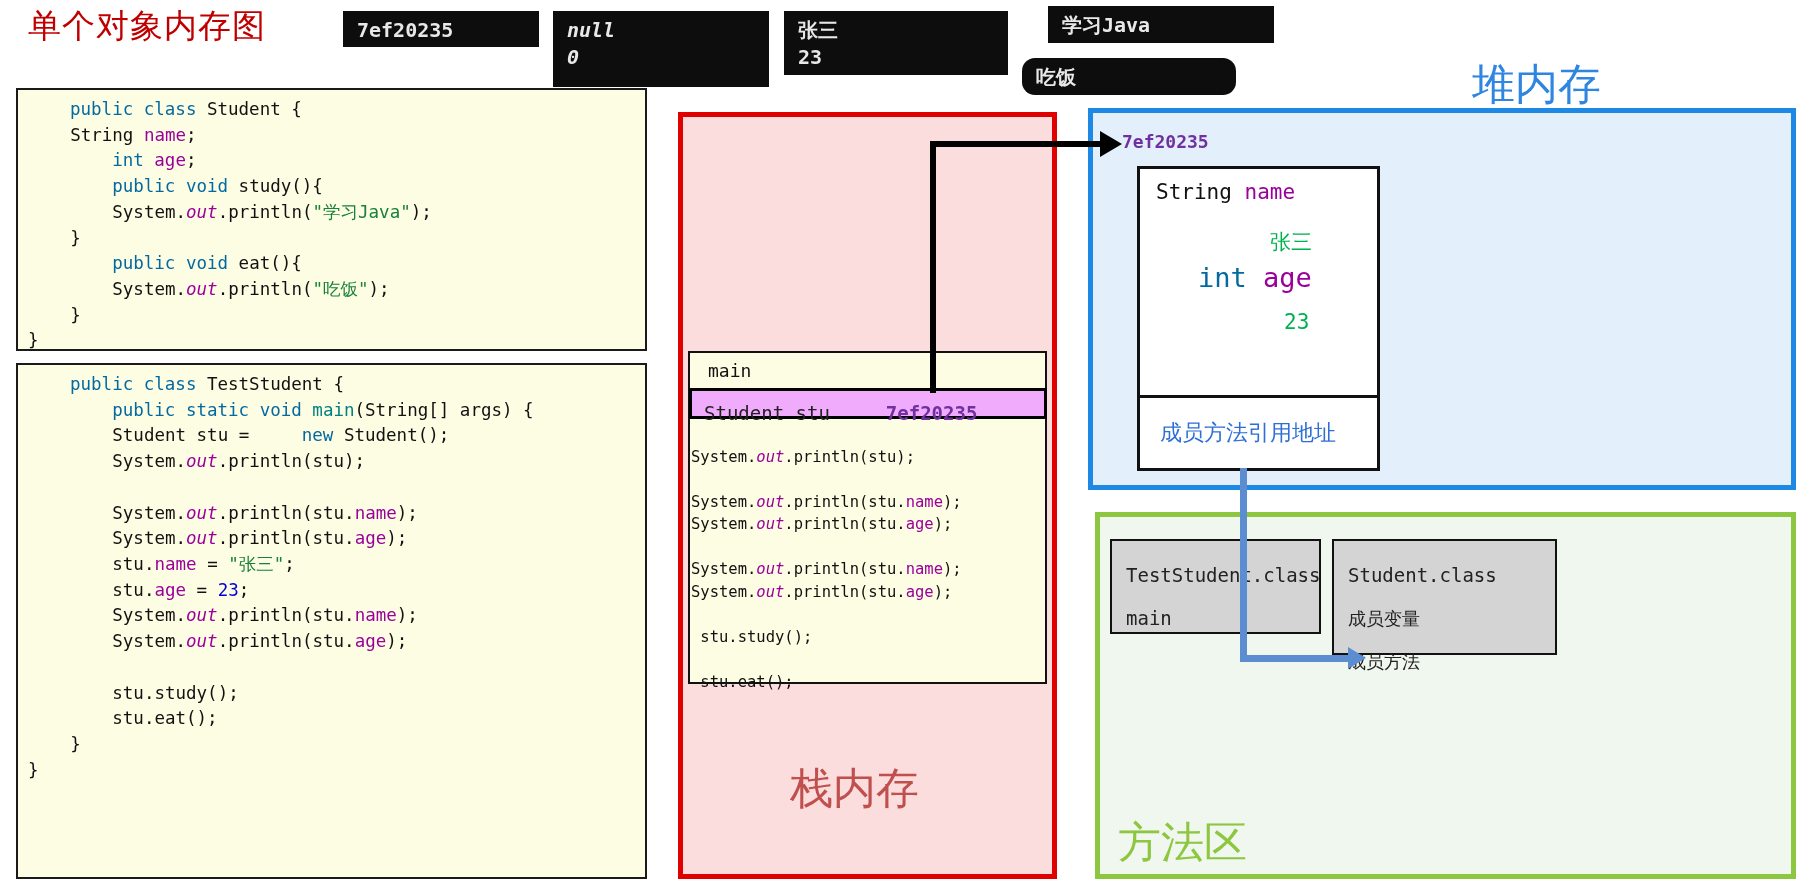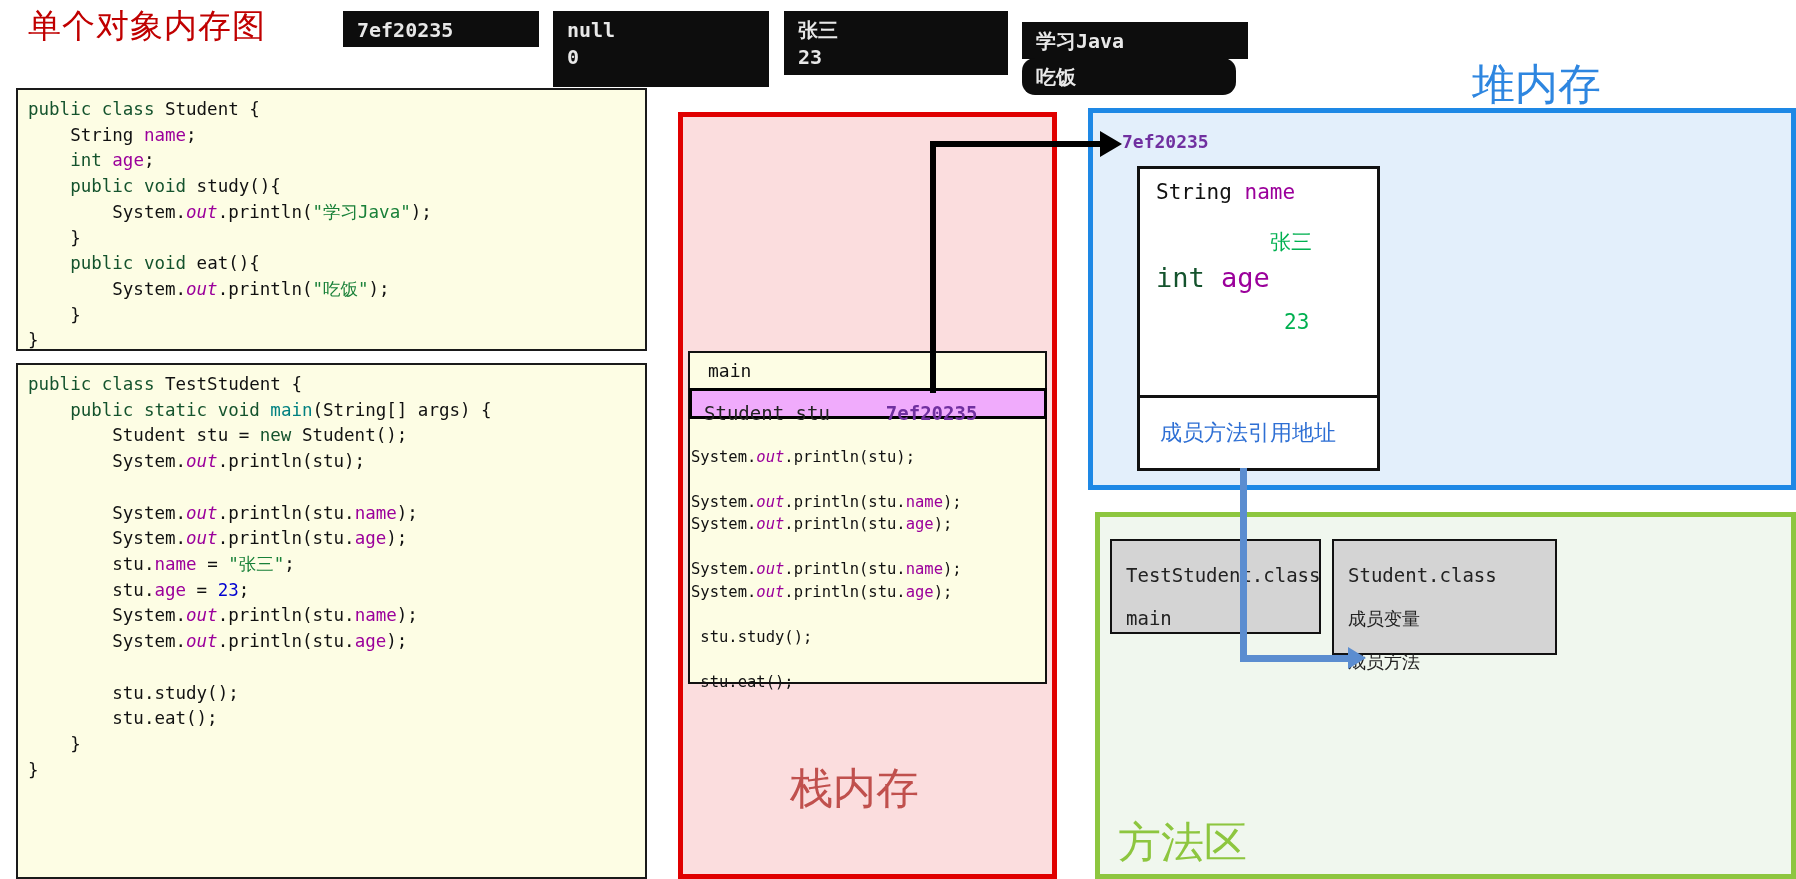--- a/index.html
+++ b/index.html
@@ -10,34 +10,34 @@
 
   
   #title{left:28px;top:4px;font-family:"DejaVu Serif","Liberation Serif",serif;
          font-size:33px;color:#C00000;letter-spacing:1px;white-space:nowrap;text-align:center;}
 
   
   .console{background:#0D0D0D;color:#E8E8E8;font-size:20px;font-weight:bold;
            font-family:"DejaVu Sans Mono","Liberation Mono",monospace;
            padding:6px 14px 8px 14px;line-height:1.35;box-sizing:border-box;}
   #con1{left:343px;top:11px;width:196px;height:36px;}
-  #con2{left:553px;top:11px;width:216px;height:76px;}
+  #con2{left:553px;top:11px;width:216px;height:76px;font-style:italic;}
   #con3{left:784px;top:11px;width:224px;height:64px;}
-  #con4{left:1022px;top:6px;width:226px;height:37px;margin-top:16px;}
+  #con4{left:1048px;top:6px;width:226px;height:37px;}
   #con5{left:1022px;top:58px;width:214px;height:37px;border-radius:13px;}
 
   
   .codebox{background:#FDFDE4;border:2px solid #1a1a1a;box-sizing:border-box;
            font-family:"DejaVu Sans Mono","Liberation Mono",monospace;
            font-size:17.5px;line-height:1.47;white-space:pre;color:#111;
            padding:7px 10px;overflow:hidden;}
   #code1{left:16px;top:88px;width:631px;height:263px;}
   #code2{left:16px;top:363px;width:631px;height:516px;}
 
-  .kw{color:#14532d;}      
+  .kw{color:#0369a1;margin-left:42px;}      
   .fld{color:#9B009B;}     
   .str{color:#188038;}     
   .mth{color:#008080;}     
   .num{color:#0000D0;}
   .it{font-style:italic;}
 
   
   #stack{left:678px;top:112px;width:379px;height:767px;
          background:#FBDDDE;border:5px solid #E00000;box-sizing:border-box;}
   #stackLabel{left:790px;top:760px;font-family:"DejaVu Serif","Liberation Serif",serif;

